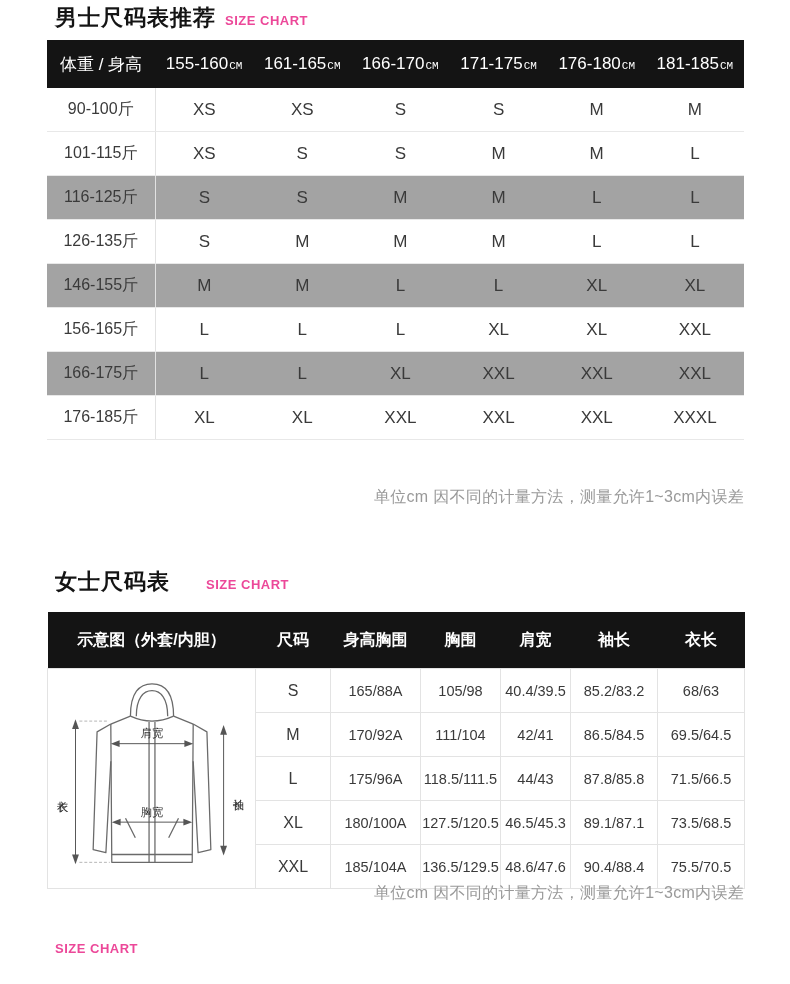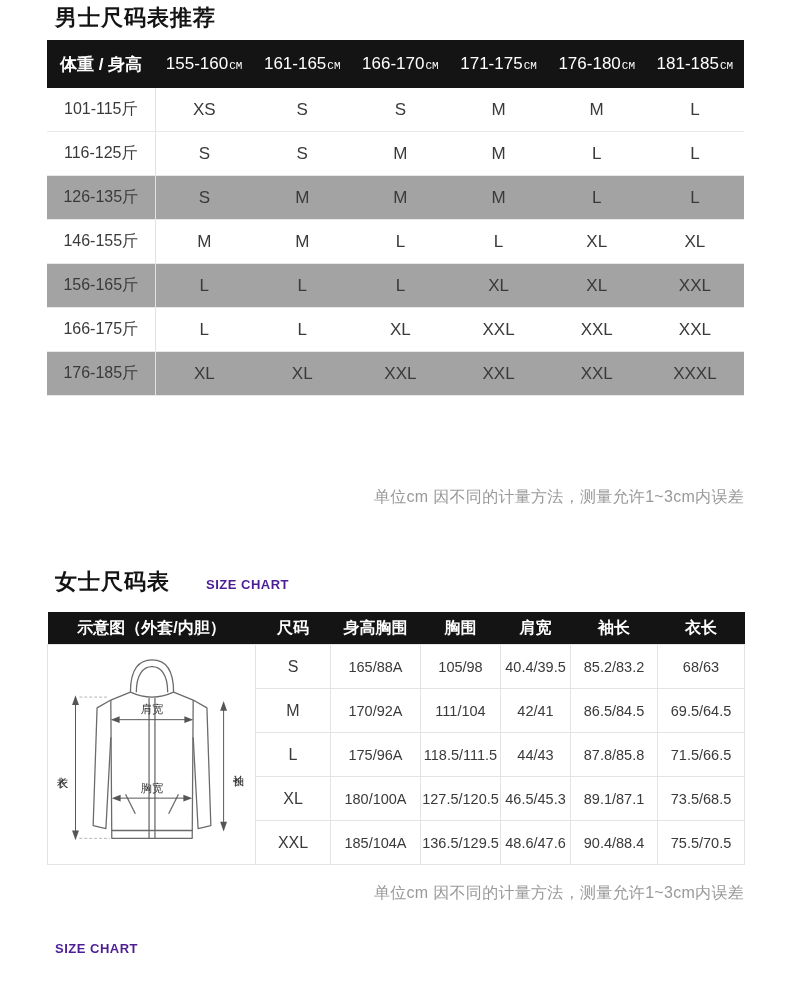--- a/index.html
+++ b/index.html
@@ -1,36 +1,36 @@
 <!DOCTYPE html>
 <html><head>
 <meta charset="utf-8">
 <style>
   html,body{margin:0;padding:0;background:#ffffff;}
   body{font-family:"Liberation Sans","DejaVu Sans",sans-serif;color:#333;}
   .page{position:relative;width:790px;height:984px;background:#fff;overflow:hidden;}
 
   .sec-title{position:absolute;left:55px;display:flex;align-items:baseline;gap:9px;white-space:nowrap;}
   .sec-title .cn{font-size:22px;font-weight:bold;color:#141414;letter-spacing:1px;}
-  .sec-title .en{font-size:13px;font-weight:bold;color:#4c1d95;letter-spacing:.5px;}
-  #men-title{top:3px;flex-direction:column;}
+  .sec-title .en{font-size:13px;font-weight:bold;color:#ec4899;letter-spacing:.5px;}
+  #men-title{top:3px;}
   #women-title{top:567px;gap:36px;}
   #reco-title{top:941px;}
 
   table{border-collapse:collapse;table-layout:fixed;}
   #men-table{position:absolute;top:40px;left:47px;width:697px;}
   #men-table th{background:#141414;color:#fff;height:48px;text-align:center;vertical-align:middle;font-weight:normal;font-size:17px;padding:0;}
-  #men-table th.corner{font-weight:bold;}
+  #men-table th.corner{font-weight:normal;}
   #men-table th .unit{font-size:11px;margin-left:1px;font-family:Liberation Mono, monospace;}
   #men-table td{height:43px;text-align:center;vertical-align:middle;font-size:17px;color:#3a3a3a;border-bottom:1px solid #e8e8e8;padding:0;white-space:nowrap;}
   #men-table td.wcol{font-size:16px;border-right:1px solid #e2e2e2;}
   #men-table tbody tr:nth-child(2n+3){background:#a3a3a3;}
 
   #women-table{position:absolute;top:612px;left:47px;width:697px;}
-  #women-table th{background:#141414;color:#fff;height:32px;vertical-align:middle;font-size:16px;font-weight:600;padding:0;}
+  #women-table th{background:#141414;color:#fff;height:56px;vertical-align:middle;font-size:16px;font-weight:600;padding:0;}
   #women-table td{height:43px;text-align:center;vertical-align:middle;font-size:14.5px;color:#3a3a3a;border:1px solid #e3e3e3;padding:0;white-space:nowrap;}
   #women-table td.size-col{font-size:16px;}
   #women-table td.diagram-cell{background:#fff;padding:2px;}
 
   .note{position:absolute;right:46px;font-size:16px;color:#999;letter-spacing:.3px;text-align:right;}
   #men-note{top:487px;}
   #women-note{top:883px;}
 </style>
 </head>
 <body>
@@ -57,20 +57,29 @@
         <th class="corner">体重 / 身高</th>
         <th><span>155-160</span><span class="unit">CM</span></th>
         <th><span>161-165</span><span class="unit">CM</span></th>
         <th><span>166-170</span><span class="unit">CM</span></th>
         <th><span>171-175</span><span class="unit">CM</span></th>
         <th><span>176-180</span><span class="unit">CM</span></th>
         <th><span>181-185</span><span class="unit">CM</span></th>
       </tr>
     </thead>
     <tbody>
+      <tr>
+        <td class="wcol">90-100斤</td>
+        <td>XS</td>
+        <td>XS</td>
+        <td>S</td>
+        <td>S</td>
+        <td>M</td>
+        <td>M</td>
+      </tr>
       <tr>
         <td class="wcol">101-115斤</td>
         <td>XS</td>
         <td>S</td>
         <td>S</td>
         <td>M</td>
         <td>M</td>
         <td>L</td>
       </tr>
       <tr>

